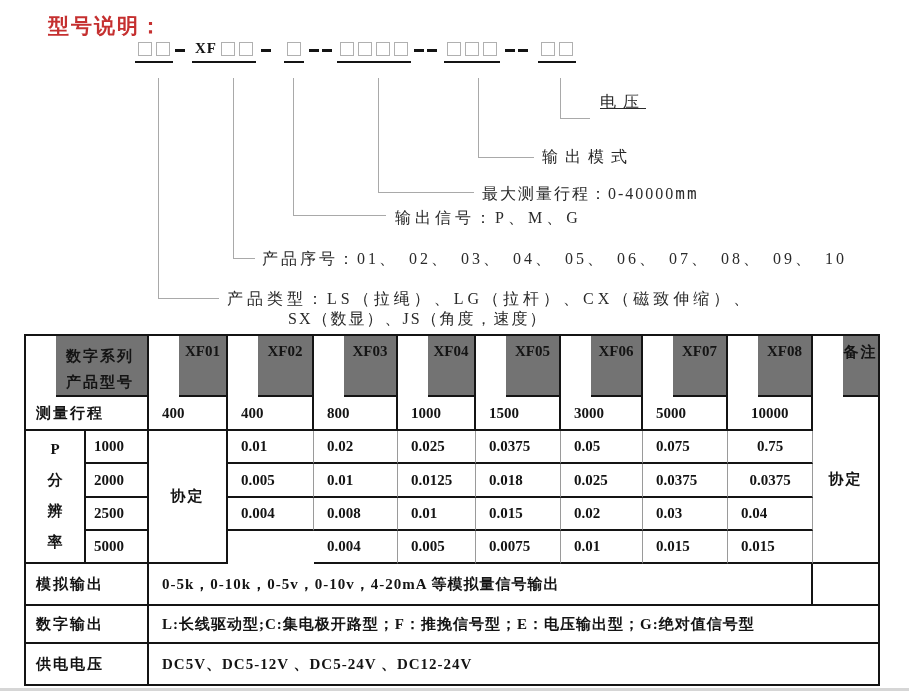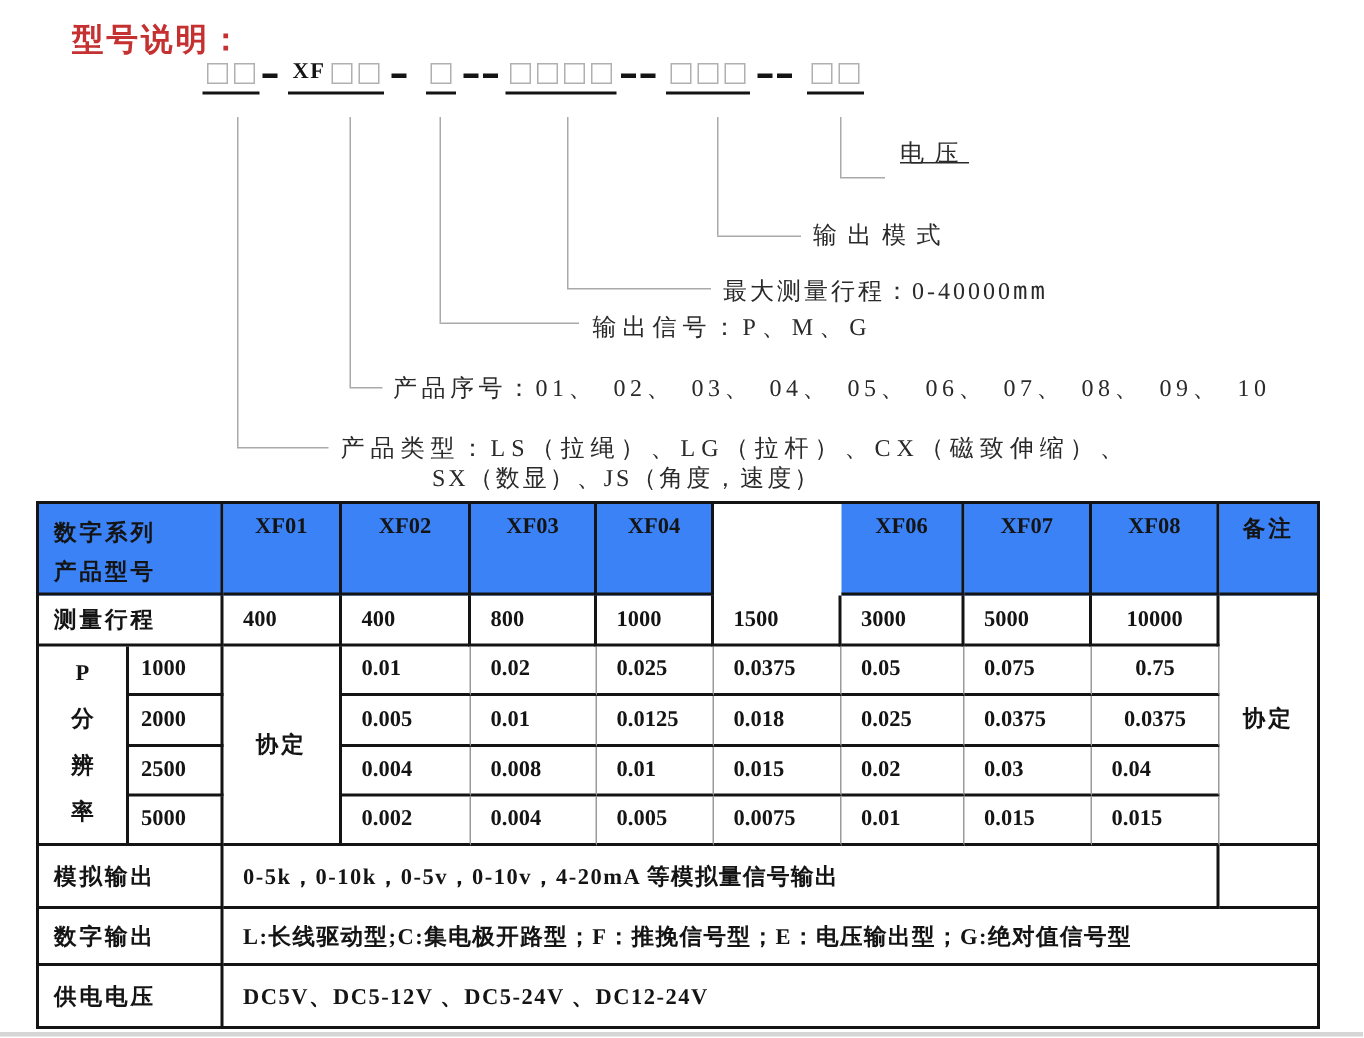--- a/index.html
+++ b/index.html
@@ -25,21 +25,21 @@
   
   .model-table{position:absolute;left:24px;top:334px;border:2px solid #141414;background:#fff;
     display:grid;
     grid-template-columns:60px 63px 79px 86px 84px 78px 85px 82px 85px 85px 65px;
     grid-template-rows:61px 34px 33px 34px 33px 33px 42px 38px 40px;}
   .c{border-right:2px solid #141414;border-bottom:2px solid #141414;box-sizing:border-box;
      display:flex;align-items:center;font-weight:bold;font-size:15px;overflow:hidden;}
   .no-r{border-right:none!important;}
   .no-b{border-bottom:none!important;}
   .thin-r{border-right:1px solid #9a9a9a!important;}
-  .th{background:#3b82f6;}
+  .th{background:#737373;margin-left:30px;}
   .top-al{align-items:flex-start;padding-top:7px;}
   .cen{justify-content:center;text-align:center;}
   .padL{padding-left:13px;}
   .cjk{letter-spacing:2px;}
   .hdr-label{flex-direction:column;align-items:flex-start;justify-content:flex-start;
              padding:7px 0 0 10px;line-height:26px;}
   .pchar{flex-direction:column;justify-content:space-between;align-items:center;
          padding:10px 0 12px 0;line-height:16px;}
   .bottom-strip{position:absolute;left:0;top:688px;width:909px;height:3px;background:#d6d6d6;}
 </style>
@@ -118,20 +118,21 @@
   <div class="model-table">
 
     <div class="c th hdr-label cjk" style="grid-area:1/1/2/3;">
       <span>数字系列</span>
       <span>产品型号</span>
     </div>
     <div class="c th cen top-al" style="grid-area:1/3/2/4;">XF01</div>
     <div class="c th cen top-al" style="grid-area:1/4/2/5;">XF02</div>
     <div class="c th cen top-al" style="grid-area:1/5/2/6;">XF03</div>
     <div class="c th cen top-al" style="grid-area:1/6/2/7;">XF04</div>
+    <div class="c th cen top-al" style="grid-area:1/7/2/8;">XF05</div>
     <div class="c th cen top-al" style="grid-area:1/8/2/9;">XF06</div>
     <div class="c th cen top-al" style="grid-area:1/9/2/10;">XF07</div>
     <div class="c th cen top-al" style="grid-area:1/10/2/11;">XF08</div>
     <div class="c th cen top-al no-r cjk" style="grid-area:1/11/2/12;">备注</div>
 
     <div class="c cjk" style="grid-area:2/1/3/3;padding-left:10px;">测量行程</div>
     <div class="c padL" style="grid-area:2/3/3/4;">400</div>
     <div class="c padL" style="grid-area:2/4/3/5;">400</div>
     <div class="c padL" style="grid-area:2/5/3/6;">800</div>
     <div class="c padL" style="grid-area:2/6/3/7;">1000</div>
@@ -172,21 +173,20 @@
     <div class="c thin-r cen" style="grid-area:4/10/5/11;">0.0375</div>
 
     <div class="c padL thin-r" style="grid-area:5/4/6/5;">0.004</div>
     <div class="c padL thin-r" style="grid-area:5/5/6/6;">0.008</div>
     <div class="c padL thin-r" style="grid-area:5/6/6/7;">0.01</div>
     <div class="c padL thin-r" style="grid-area:5/7/6/8;">0.015</div>
     <div class="c padL thin-r" style="grid-area:5/8/6/9;">0.02</div>
     <div class="c padL thin-r" style="grid-area:5/9/6/10;">0.03</div>
     <div class="c padL thin-r" style="grid-area:5/10/6/11;">0.04</div>
 
-    <div class="c padL thin-r" style="grid-area:6/4/7/5;">0.002</div>
     <div class="c padL thin-r" style="grid-area:6/5/7/6;">0.004</div>
     <div class="c padL thin-r" style="grid-area:6/6/7/7;">0.005</div>
     <div class="c padL thin-r" style="grid-area:6/7/7/8;">0.0075</div>
     <div class="c padL thin-r" style="grid-area:6/8/7/9;">0.01</div>
     <div class="c padL thin-r" style="grid-area:6/9/7/10;">0.015</div>
     <div class="c padL thin-r" style="grid-area:6/10/7/11;">0.015</div>
 
     <div class="c cjk" style="grid-area:7/1/8/3;padding-left:10px;">模拟输出</div>
     <div class="c" style="grid-area:7/3/8/11;padding-left:13px;letter-spacing:1px;">0-5k，0-10k，0-5v，0-10v，4-20mA 等模拟量信号输出</div>
     <div class="c no-r" style="grid-area:7/11/8/12;"></div>

